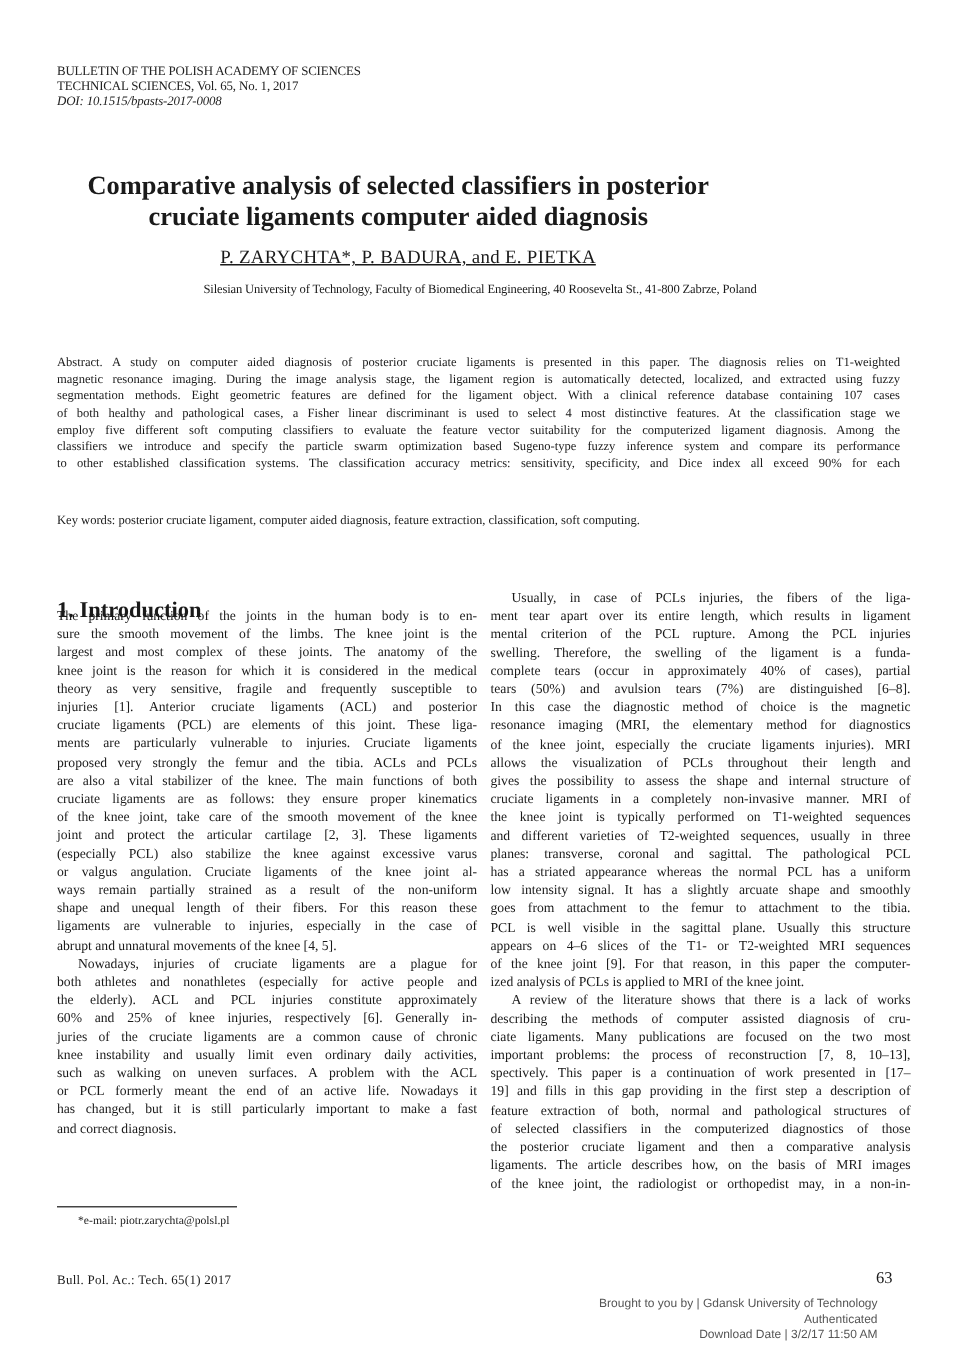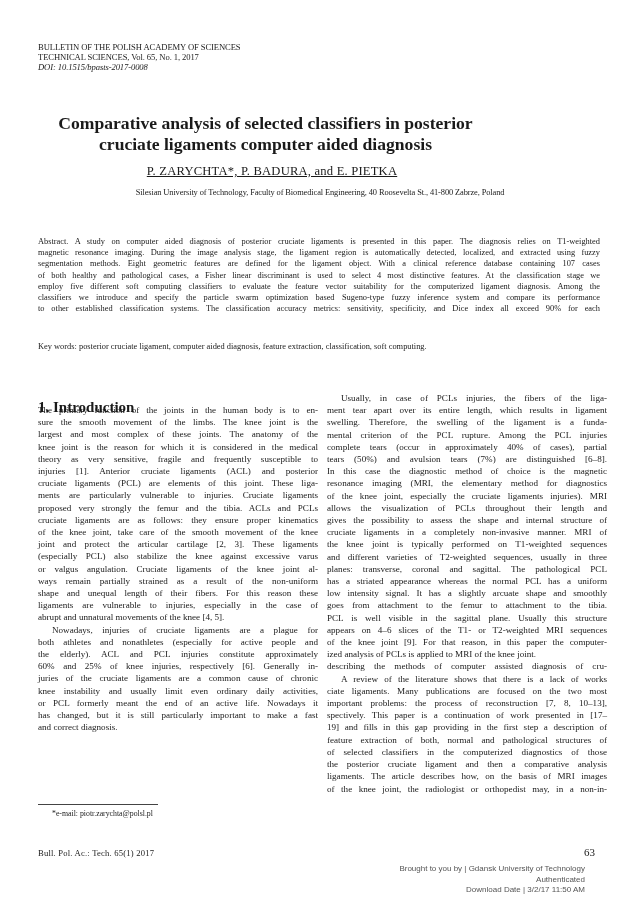--- a/index.html
+++ b/index.html
@@ -64,64 +64,66 @@
 <div class="abs col left-col" id="left-col">
     <span class="ln">The primary function of the joints in the human body is to en-</span>
     <span class="ln">sure the smooth movement of the limbs. The knee joint is the</span>
     <span class="ln">largest and most complex of these joints. The anatomy of the</span>
     <span class="ln">knee joint is the reason for which it is considered in the medical</span>
     <span class="ln">theory as very sensitive, fragile and frequently susceptible to</span>
     <span class="ln">injuries [1]. Anterior cruciate ligaments (ACL) and posterior</span>
     <span class="ln">cruciate ligaments (PCL) are elements of this joint. These liga-</span>
     <span class="ln">ments are particularly vulnerable to injuries. Cruciate ligaments</span>
     <span class="ln">proposed very strongly the femur and the tibia. ACLs and PCLs</span>
+    <span class="ln">are also a vital stabilizer of the knee. The main functions of both</span>
     <span class="ln">cruciate ligaments are as follows: they ensure proper kinematics</span>
     <span class="ln">of the knee joint, take care of the smooth movement of the knee</span>
     <span class="ln">joint and protect the articular cartilage [2, 3]. These ligaments</span>
     <span class="ln">(especially PCL) also stabilize the knee against excessive varus</span>
     <span class="ln">or valgus angulation. Cruciate ligaments of the knee joint al-</span>
     <span class="ln">ways remain partially strained as a result of the non-uniform</span>
     <span class="ln">shape and unequal length of their fibers. For this reason these</span>
     <span class="ln">ligaments are vulnerable to injuries, especially in the case of</span>
     <span class="ln last">abrupt and unnatural movements of the knee [4, 5].</span>
     <span class="ln ind">Nowadays, injuries of cruciate ligaments are a plague for</span>
     <span class="ln">both athletes and nonathletes (especially for active people and</span>
     <span class="ln">the elderly). ACL and PCL injuries constitute approximately</span>
     <span class="ln">60% and 25% of knee injuries, respectively [6]. Generally in-</span>
     <span class="ln">juries of the cruciate ligaments are a common cause of chronic</span>
     <span class="ln">knee instability and usually limit even ordinary daily activities,</span>
+    <span class="ln">such as walking on uneven surfaces. A problem with the ACL</span>
     <span class="ln">or PCL formerly meant the end of an active life. Nowadays it</span>
     <span class="ln">has changed, but it is still particularly important to make a fast</span>
     <span class="ln last">and correct diagnosis.</span>
   </div>
 <div class="abs col right-col" id="right-col">
     <span class="ln ind">Usually, in case of PCLs injuries, the fibers of the liga-</span>
     <span class="ln">ment tear apart over its entire length, which results in ligament</span>
+    <span class="ln">mental criterion of the PCL rupture. Among the PCL injuries</span>
     <span class="ln">swelling. Therefore, the swelling of the ligament is a funda-</span>
-    <span class="ln">mental criterion of the PCL rupture. Among the PCL injuries</span>
     <span class="ln">complete tears (occur in approximately 40% of cases), partial</span>
     <span class="ln">tears (50%) and avulsion tears (7%) are distinguished [6–8].</span>
     <span class="ln">In this case the diagnostic method of choice is the magnetic</span>
     <span class="ln">resonance imaging (MRI, the elementary method for diagnostics</span>
     <span class="ln">of the knee joint, especially the cruciate ligaments injuries). MRI</span>
     <span class="ln">allows the visualization of PCLs throughout their length and</span>
     <span class="ln">gives the possibility to assess the shape and internal structure of</span>
     <span class="ln">cruciate ligaments in a completely non-invasive manner. MRI of</span>
     <span class="ln">the knee joint is typically performed on T1-weighted sequences</span>
     <span class="ln">and different varieties of T2-weighted sequences, usually in three</span>
     <span class="ln">planes: transverse, coronal and sagittal. The pathological PCL</span>
     <span class="ln">has a striated appearance whereas the normal PCL has a uniform</span>
     <span class="ln">low intensity signal. It has a slightly arcuate shape and smoothly</span>
     <span class="ln">goes from attachment to the femur to attachment to the tibia.</span>
     <span class="ln">PCL is well visible in the sagittal plane. Usually this structure</span>
     <span class="ln">appears on 4–6 slices of the T1- or T2-weighted MRI sequences</span>
     <span class="ln">of the knee joint [9]. For that reason, in this paper the computer-</span>
     <span class="ln last">ized analysis of PCLs is applied to MRI of the knee joint.</span>
+    <span class="ln ind">A review of the literature shows that there is a lack of works</span>
     <span class="ln">describing the methods of computer assisted diagnosis of cru-</span>
-    <span class="ln ind">A review of the literature shows that there is a lack of works</span>
     <span class="ln">ciate ligaments. Many publications are focused on the two most</span>
     <span class="ln">important problems: the process of reconstruction [7, 8, 10–13],</span>
     <span class="ln">spectively. This paper is a continuation of work presented in [17–</span>
     <span class="ln">19] and fills in this gap providing in the first step a description of</span>
     <span class="ln">feature extraction of both, normal and pathological structures of</span>
     <span class="ln">of selected classifiers in the computerized diagnostics of those</span>
     <span class="ln">the posterior cruciate ligament and then a comparative analysis</span>
     <span class="ln">ligaments. The article describes how, on the basis of MRI images</span>
     <span class="ln">of the knee joint, the radiologist or orthopedist may, in a non-in-</span>
   </div>

